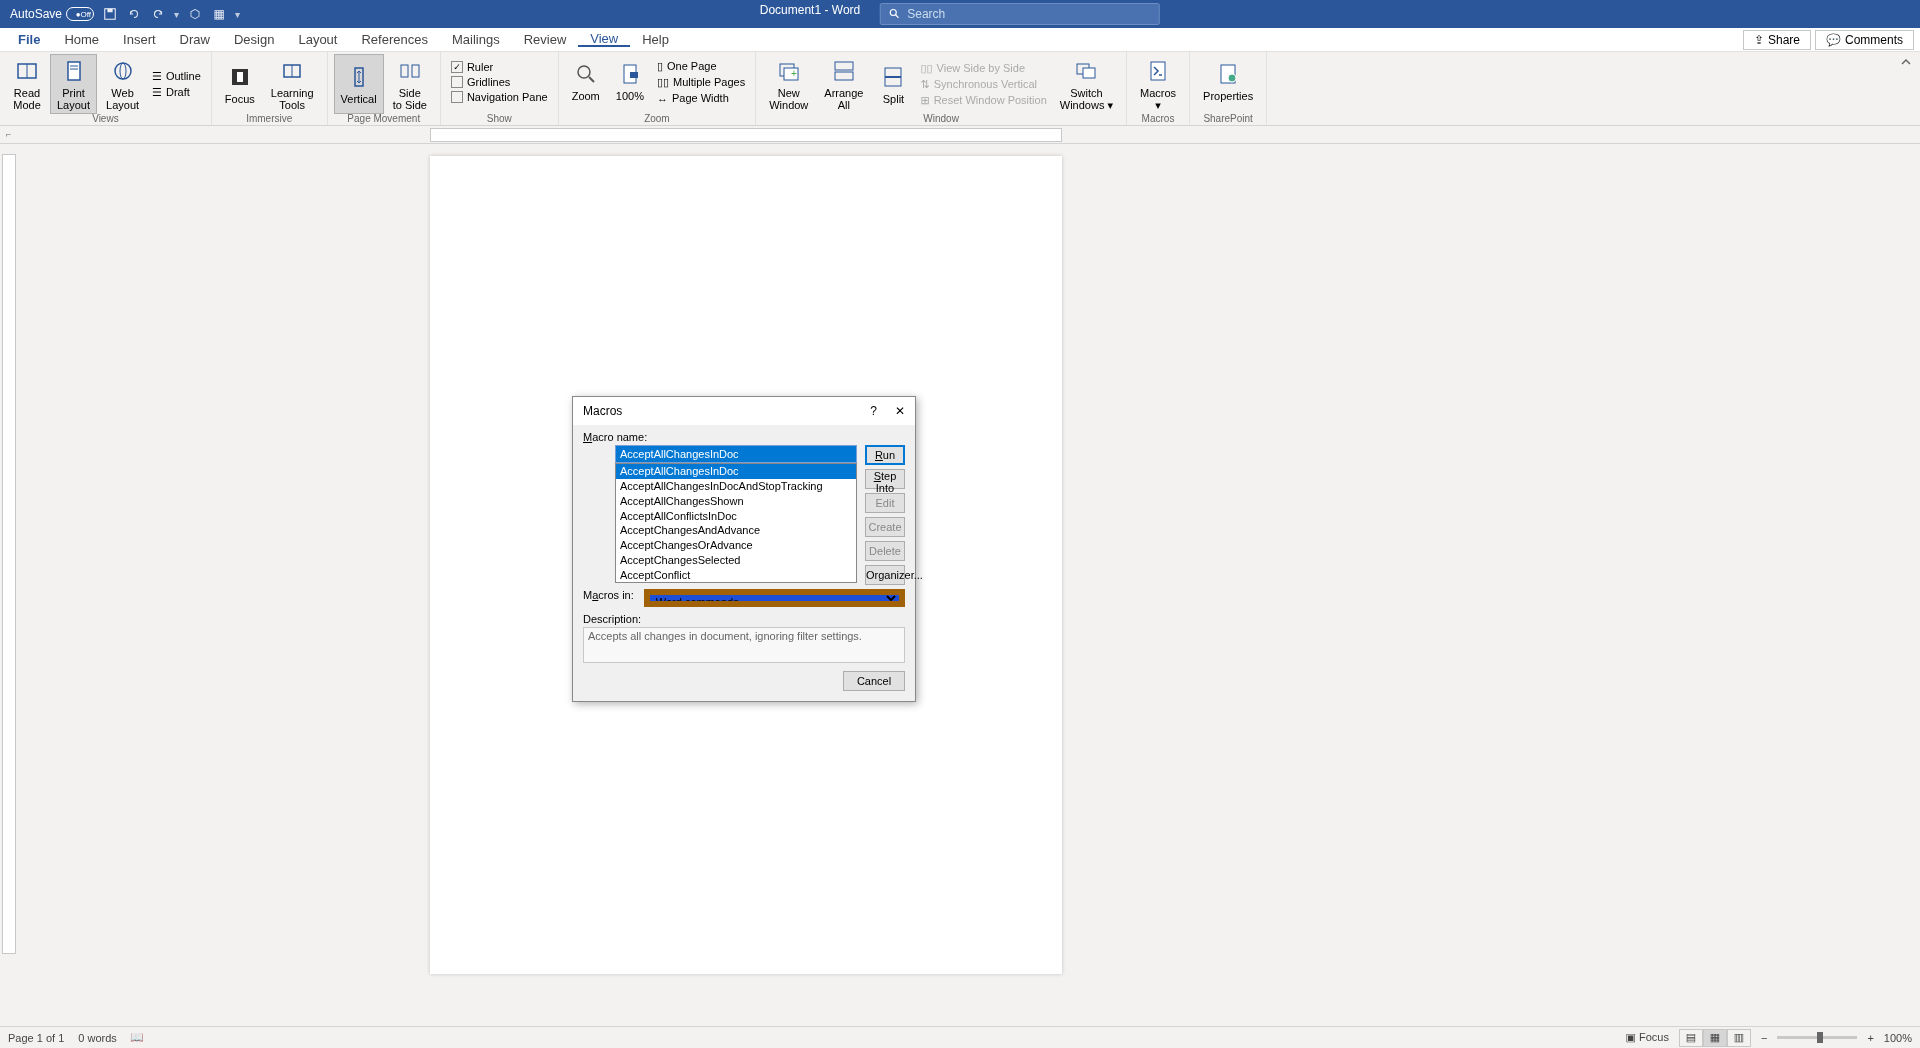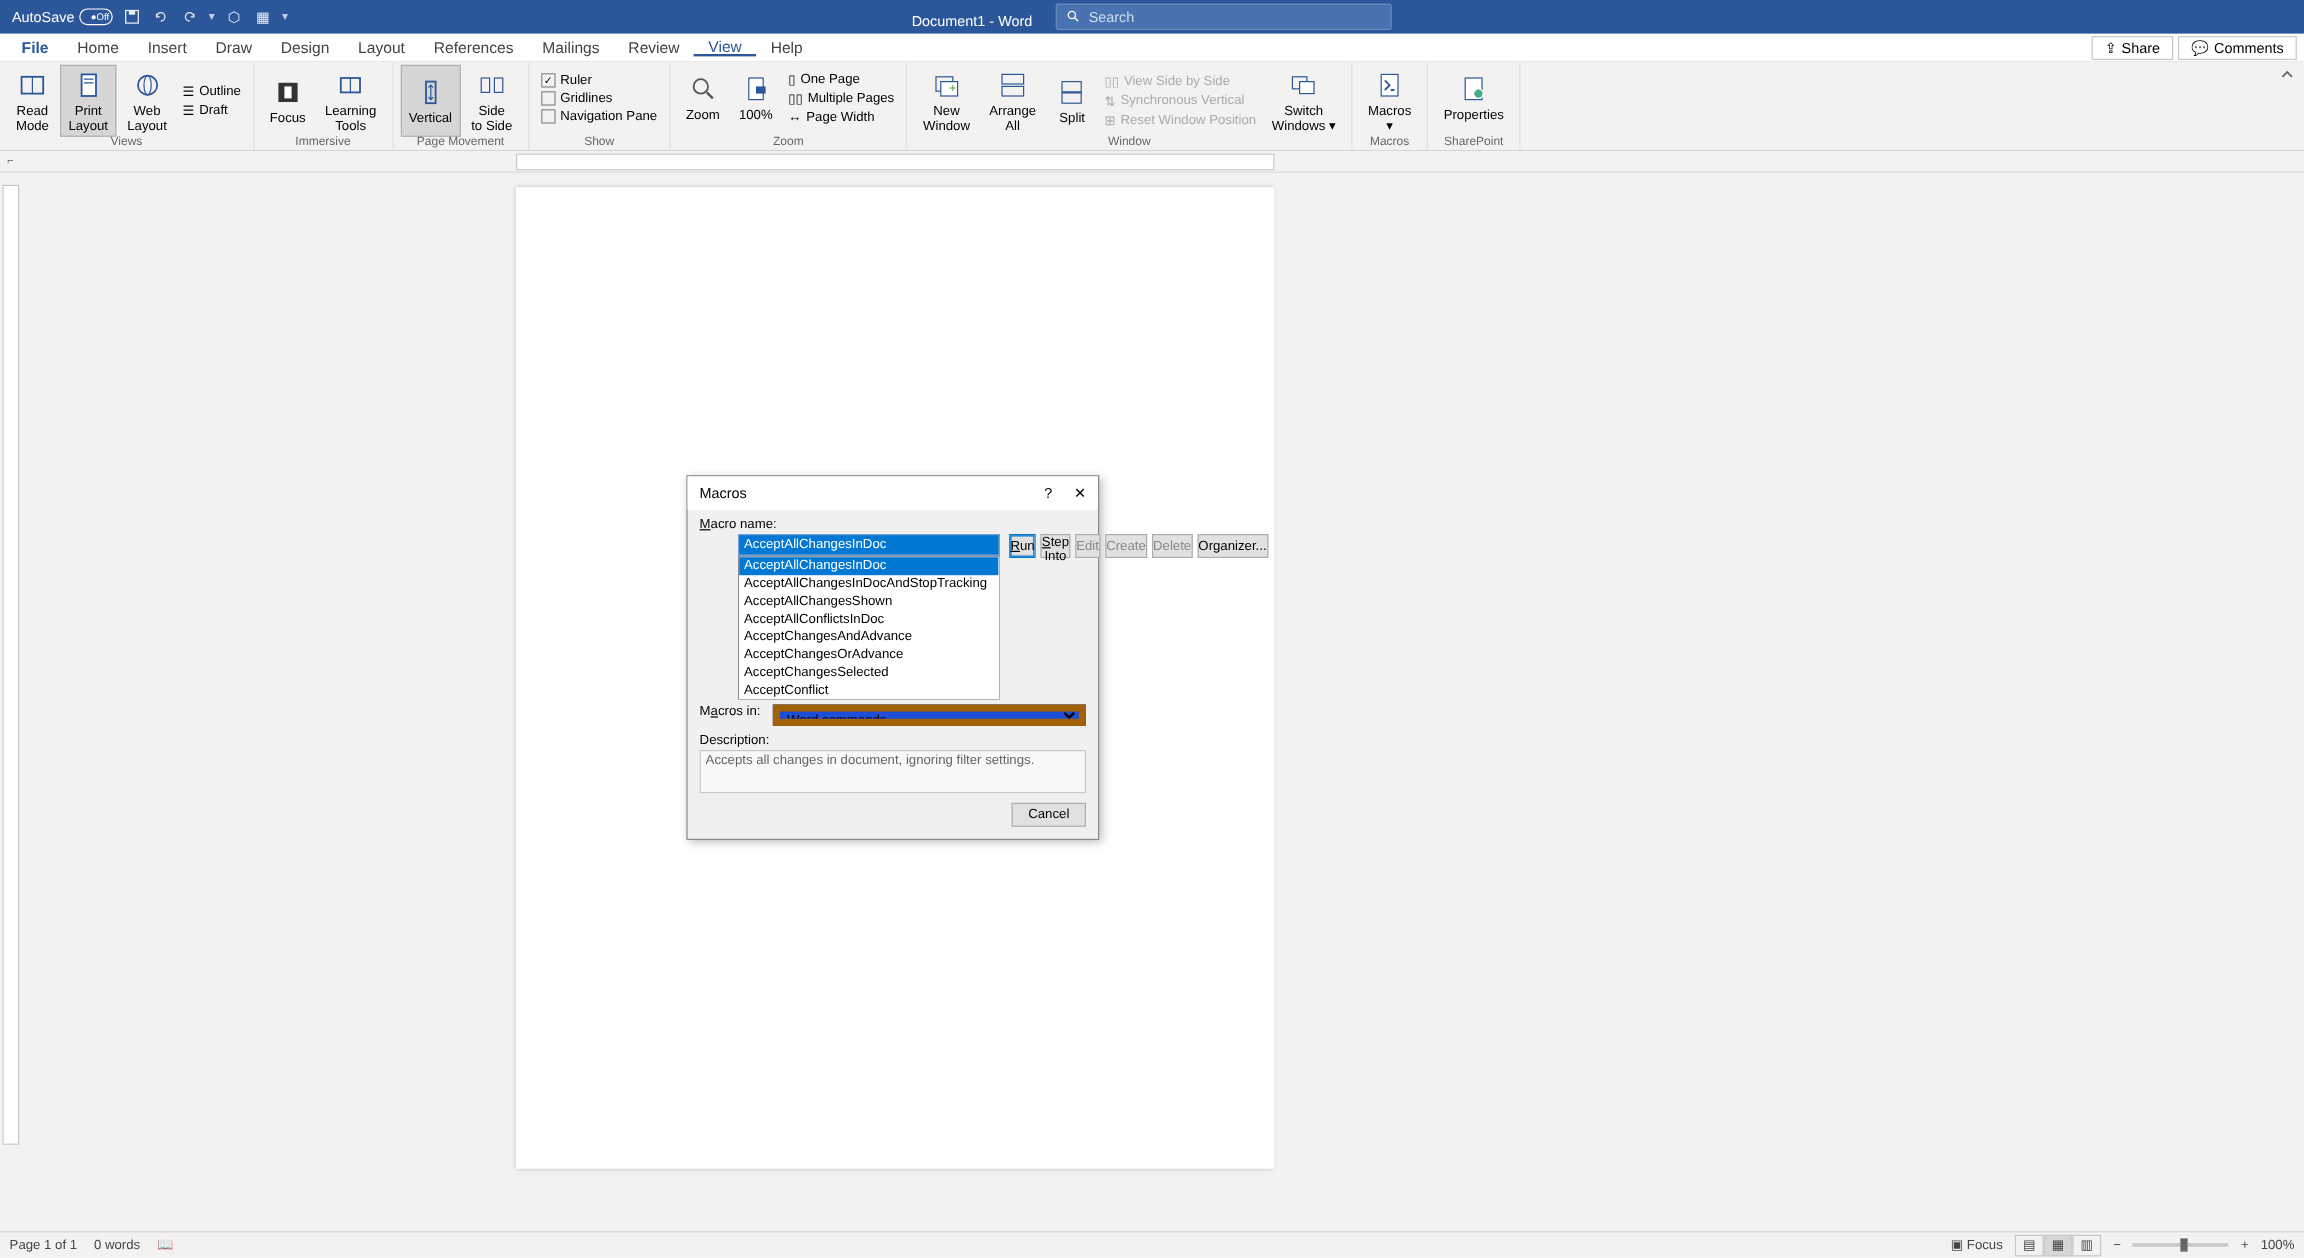--- a/index.html
+++ b/index.html
@@ -4,21 +4,21 @@
 <style>
 * { margin: 0; padding: 0; box-sizing: border-box; font-family: 'Segoe UI', Tahoma, sans-serif; }
 body { background: #fff; overflow: hidden; width: 1920px; height: 1048px; position: relative; }
 
 
 .titlebar { background: #2b579a; height: 28px; display: flex; align-items: center; color: #fff; font-size: 12px; position: relative; }
 .titlebar-left { display: flex; align-items: center; gap: 8px; padding-left: 10px; }
 .autosave { display: flex; align-items: center; gap: 4px; }
 .toggle { width: 28px; height: 14px; border: 1px solid #fff; border-radius: 7px; display: flex; align-items: center; justify-content: flex-end; padding: 0 2px; font-size: 8px; }
 .qat-icon { width: 16px; height: 16px; display: flex; align-items: center; justify-content: center; opacity: 0.9; cursor: pointer; }
-.titlebar-center { position: absolute; left: 50%; transform: translateX(-50%); display: flex; align-items: flex-end; gap: 20px; }
+.titlebar-center { position: absolute; left: 50%; transform: translateX(-50%); display: flex; align-items: flex-start; gap: 20px; }
 .doc-title { font-size: 12px; }
 .search-box { background: #4a72b0; border: 1px solid #6a8fc0; width: 280px; height: 22px; display: flex; align-items: center; padding: 0 8px; gap: 6px; border-radius: 2px; }
 .titlebar-right { margin-left: auto; display: flex; align-items: center; gap: 10px; padding-right: 6px; }
 .avatar { width: 18px; height: 18px; border-radius: 50%; background: radial-gradient(#d4a, #a48); }
 .win-btn { width: 44px; height: 28px; display: flex; align-items: center; justify-content: center; cursor: pointer; }
 
 
 .tabs { background: #fff; height: 24px; display: flex; align-items: center; padding: 0 6px; border-bottom: 1px solid #e1e1e1; }
 .tab { padding: 0 12px; font-size: 13px; color: #444; cursor: pointer; height: 14px; display: flex; align-items: center; }
 .tab.file { color: #2b579a; font-weight: 600; }
@@ -49,21 +49,21 @@
 .vruler { position: absolute; left: 2px; top: 10px; width: 14px; height: 800px; background: #fff; border: 1px solid #c8c8c8; }
 .page { position: absolute; left: 430px; top: 12px; width: 632px; height: 818px; background: #fff; box-shadow: 0 0 4px rgba(0,0,0,0.2); }
 
 
 .dialog { position: absolute; left: 572px; top: 252px; width: 344px; background: #f0f0f0; border: 1px solid #888; box-shadow: 2px 2px 8px rgba(0,0,0,0.3); }
 .dialog-title { height: 28px; display: flex; align-items: center; padding: 0 10px; font-size: 12px; background: #fff; }
 .dialog-title-btns { margin-left: auto; display: flex; gap: 18px; }
 .dialog-body { padding: 6px 10px 10px; font-size: 11px; }
 .dlg-row { display: flex; gap: 8px; margin-bottom: 4px; }
 .dlg-left { flex: 1; padding-left: 32px; }
-.dlg-right { width: 64px; display: flex; flex-direction: row; gap: 4px; }
+.dlg-right { width: 40px; display: flex; flex-direction: column; gap: 4px; }
 .dlg-label { font-size: 11px; margin-bottom: 2px; }
 .dlg-input { width: 100%; height: 18px; border: 1px solid #7a9fd4; background: #fff; padding: 0 4px; font-size: 11px; }
 .dlg-input.sel { background: #0078d4; color: #fff; }
 .dlg-list { border: 1px solid #888; height: 120px; overflow-y: scroll; background: #fff; font-size: 11px; }
 .dlg-list-item { padding: 0 4px; cursor: pointer; line-height: 1.35; }
 .dlg-list-item.selected { background: #0078d4; color: #fff; }
 .dlg-btn { height: 20px; border: 1px solid #adadad; background: #e1e1e1; font-size: 11px; cursor: pointer; }
 .dlg-btn.primary { border: 1px solid #0078d4; box-shadow: inset 0 0 0 1px #0078d4; }
 .dlg-btn.disabled { color: #888; }
 .dlg-select { width: 100%; height: 18px; border: 6px solid #a16207; background: #1d4ed8; font-size: 11px; padding: 0 2px; }

